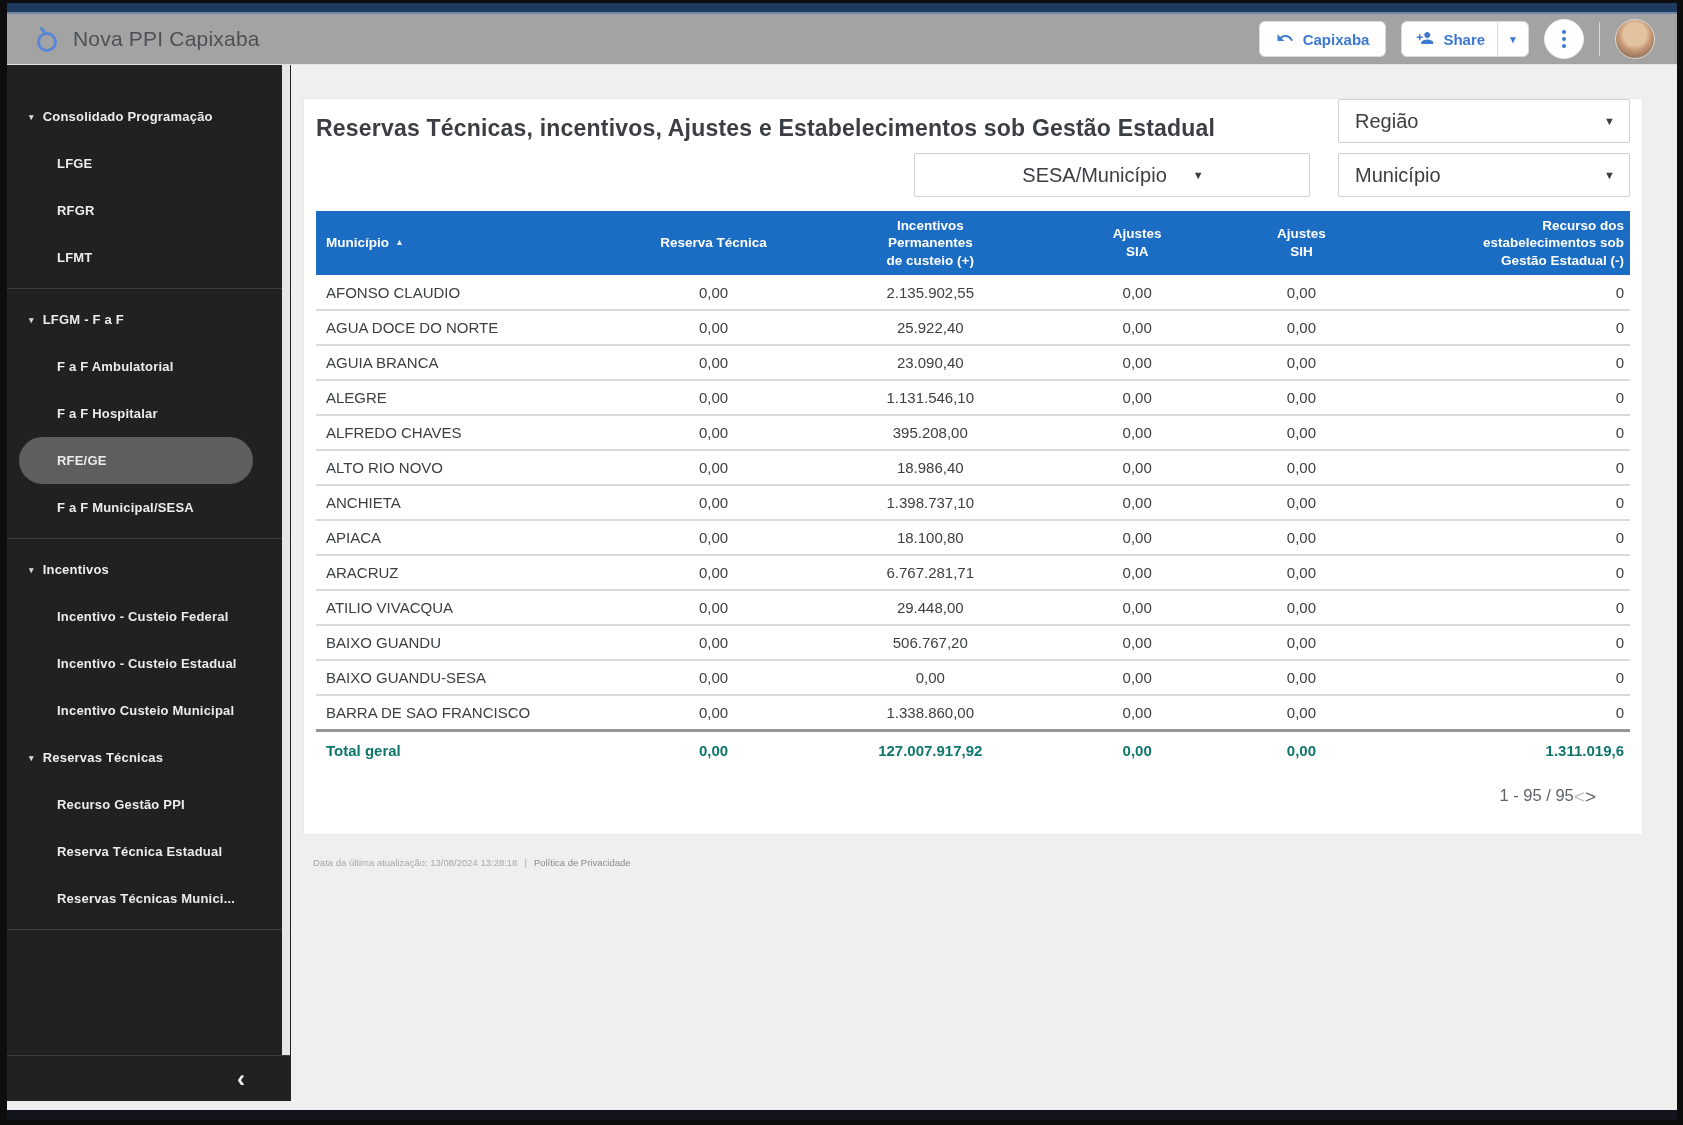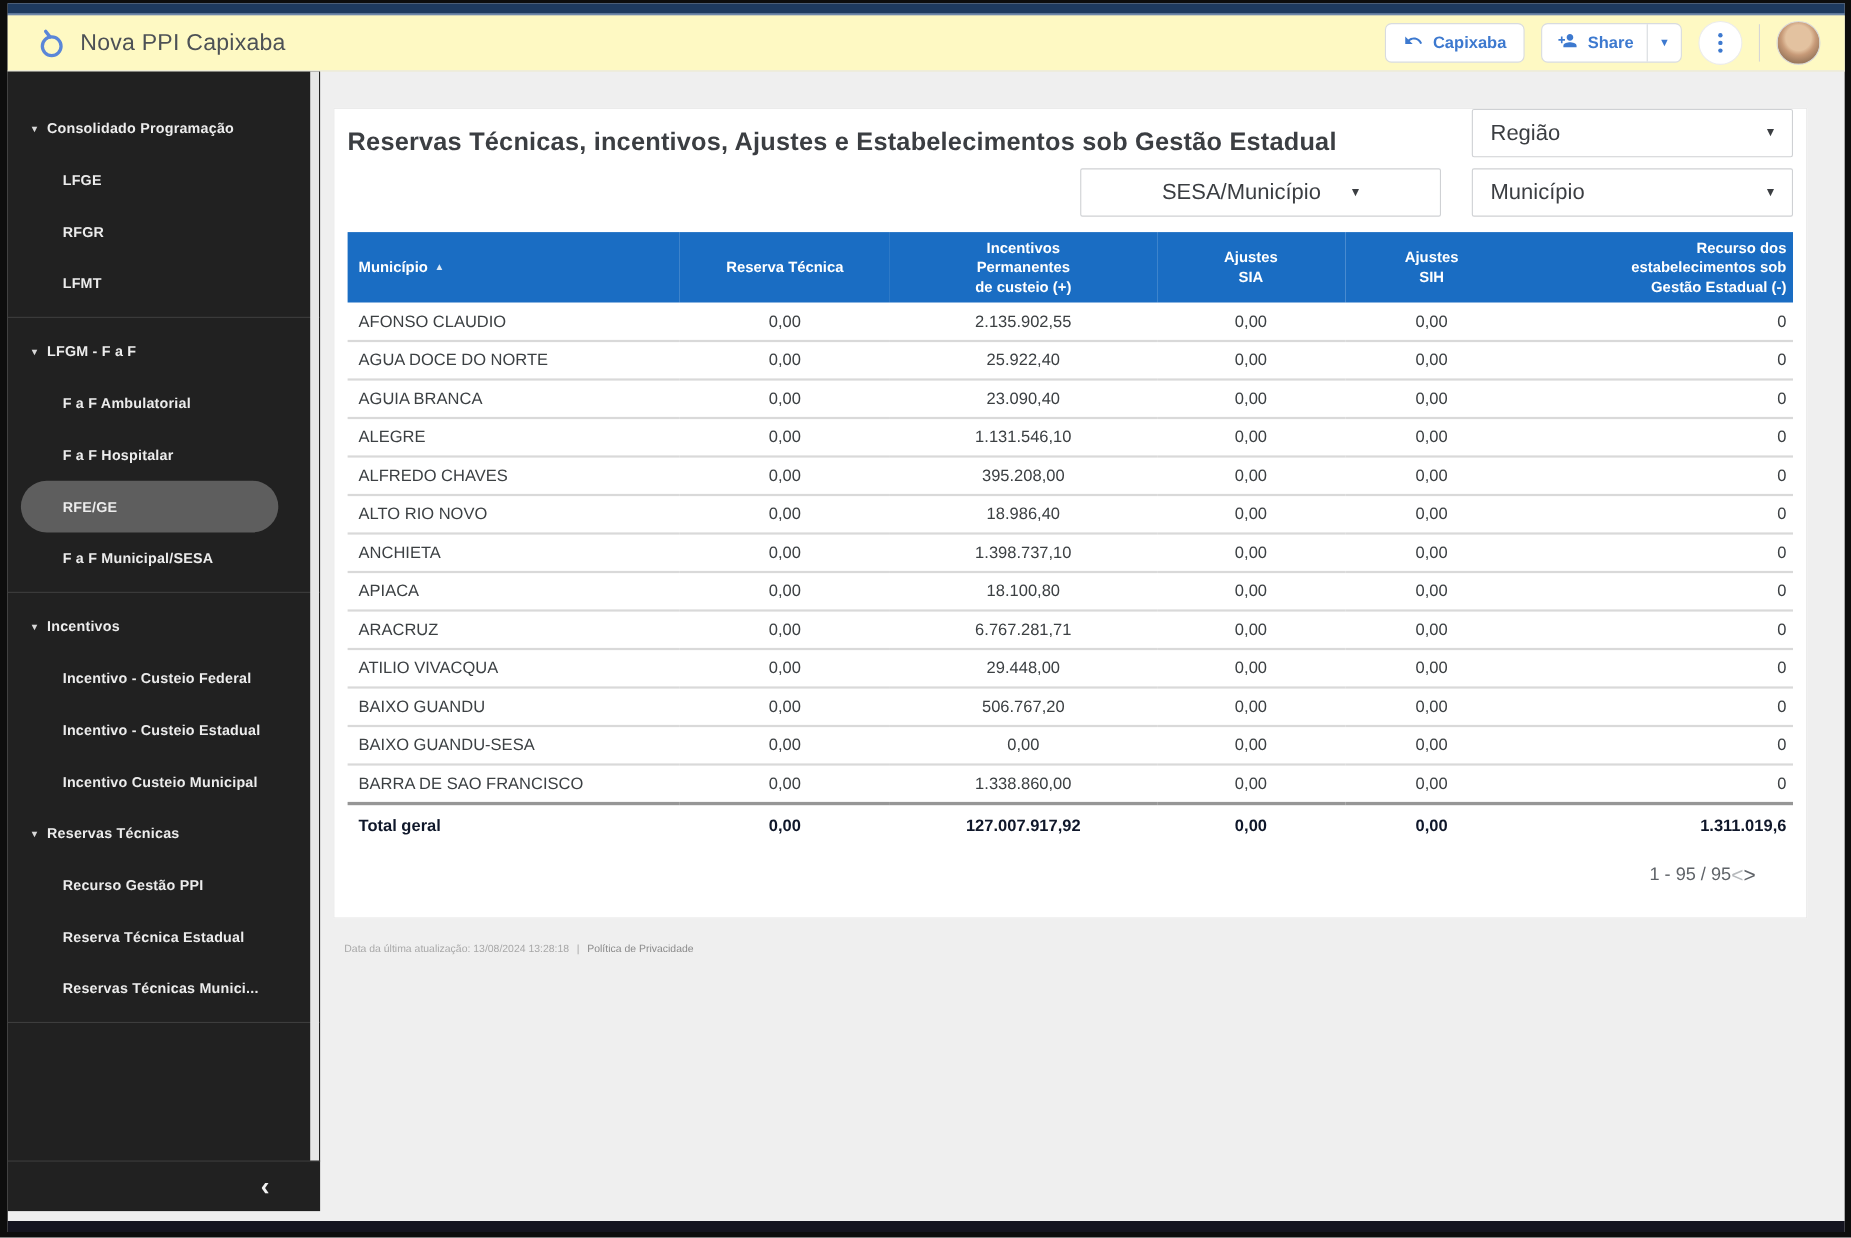--- a/index.html
+++ b/index.html
@@ -1,19 +1,19 @@
 <!DOCTYPE html>
 <html><head>
 <meta charset="utf-8">
 <style>
   html,body{margin:0;padding:0}
   body{width:1683px;height:1125px;background:#f3f3f3;font-family:"Liberation Sans",sans-serif;position:relative;overflow:hidden}
   .frame{position:absolute;inset:0;border-left:7px solid #0d0d0d;border-right:6px solid #0d0d0d;border-top:3px solid #0d0d0d;border-bottom:5px solid #0d0d0d;background:#efefef;display:flex;flex-direction:column;box-sizing:border-box}
   .topstrip{height:9px;background:#1e3a5f;border-bottom:2px solid #6d86a8;flex:none}
-  .topbar{height:50px;background:#fef9c3;border-bottom:1px solid #e4e4e4;display:flex;align-items:center;padding:0 22px 0 26px;flex:none}
+  .topbar{height:50px;background:#a3a3a3;border-bottom:1px solid #e4e4e4;display:flex;align-items:center;padding:0 22px 0 26px;flex:none}
   .logo{flex:none;display:flex;align-items:center}
   .app-title{margin-left:14px;font-size:21px;color:#4d5156;letter-spacing:.2px}
   .topbar-right{margin-left:auto;display:flex;align-items:center;gap:15px}
   .btn{height:36px;border:1px solid #d8dbdf;border-radius:6px;background:#fff;display:flex;align-items:center;color:#3d79cf;font-weight:bold;font-size:15px;cursor:pointer;box-sizing:border-box}
   .btn-redefinir{padding:0 16px;gap:9px}
   .share-main{display:flex;align-items:center;gap:9px;padding:0 12px 0 14px;height:100%}
   .share-caret{border-left:1px solid #d8dbdf;padding:0 10px;height:100%;display:flex;align-items:center;color:#3d79cf;font-size:10px}
   .more-btn{width:40px;height:40px;border-radius:50%;border:1px solid #ececec;background:#fff;display:flex;flex-direction:column;align-items:center;justify-content:center;gap:3px;cursor:pointer}
   .more-btn .dot{width:4px;height:4px;border-radius:50%;background:#3d79cf}
   .tb-divider{width:1px;height:34px;background:#d6d6d6}
@@ -29,32 +29,32 @@
   .side-divider{height:1px;background:#3d3d3d;margin:7px 0}
   .side-scrollbar{position:absolute;top:0;right:1px;width:8px;bottom:46px;background:#e6e6e6}
   .side-footer{height:45px;border-top:1px solid #3d3d3d;display:flex;align-items:center;justify-content:flex-end;padding-right:46px;flex:none}
   .collapse-chevron{color:#f2f2f2;font-size:24px;font-weight:bold;line-height:1;cursor:pointer}
   .main{flex:1;padding:33px 0 0 12px;min-width:0}
   .card{background:#fff;width:1340px;min-height:737px;border:1px solid #e9e9e9;box-sizing:border-box;padding:0 12px}
   .card-head{display:flex;align-items:flex-start}
   .report-title{flex:1;font-size:23px;color:#3b3e42;padding-top:16px;letter-spacing:.2px}
   .select-box{width:292px;height:44px;border:1px solid #cfd1d4;border-radius:2px;background:#fff;display:flex;align-items:center;justify-content:space-between;padding:0 14px 0 16px;font-size:20px;color:#3b3e42;box-sizing:border-box;cursor:pointer;flex:none}
   .select-box .select-caret{font-size:11px;color:#3b3e42}
-  .select-box.sesa{width:328px;justify-content:center;gap:26px}
+  .select-box.sesa{width:396px;justify-content:center;gap:26px}
   .filters-row{display:flex;justify-content:flex-end;gap:28px;margin-top:10px}
   table.data-table{width:100%;border-collapse:collapse;margin-top:14px;table-layout:fixed}
   .data-table thead th{background:#1a6dc3;color:#fff;font-size:13.5px;font-weight:bold;height:64px;vertical-align:middle;white-space:pre-line;line-height:1.3;padding:0 8px;box-sizing:border-box}
   .data-table td{height:35px;font-size:15px;color:#3c4043;border-bottom:2px solid #d9d9d9;padding:0 8px;box-sizing:border-box}
   .align-left{text-align:left}
   .align-center{text-align:center}
   .align-right{text-align:right}
   .data-table th.align-left,.data-table td.align-left{padding-left:10px}
   .data-table th.align-right,.data-table td.align-right{padding-right:6px}
   .sort-caret{font-size:9px;margin-left:6px;color:rgba(255,255,255,.85);vertical-align:2px}
-  .total-row td{font-weight:bold;border-top:3px solid #969696;border-bottom:none;height:40px;color:#0f172a}
+  .total-row td{font-weight:bold;border-top:3px solid #969696;border-bottom:none;height:40px;color:#0f766e}
   .pagination{display:flex;justify-content:flex-end;align-items:flex-start;padding:16px 34px 0 0;font-size:16.5px;color:#5f6368}
   .page-prev{color:#b7babd;font-size:19px;cursor:default}
   .page-next{color:#5f6368;font-size:19px;cursor:pointer}
   .page-footer{margin-top:22px;padding-left:10px;font-size:9.5px;color:#a8a8a8;display:flex;gap:7px;align-items:flex-end}
   .privacy-link{color:#8a8a8a;cursor:pointer}
   .bottomstrip{height:10px;background:#14141f;flex:none}
 </style>
 </head>
 <body>
 

